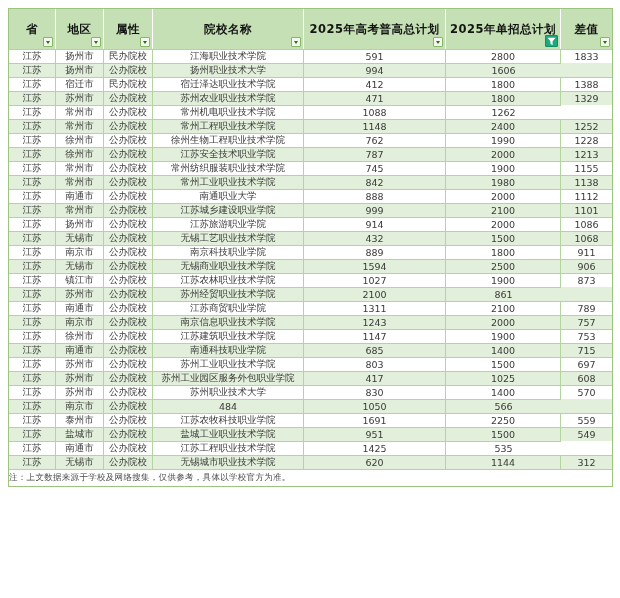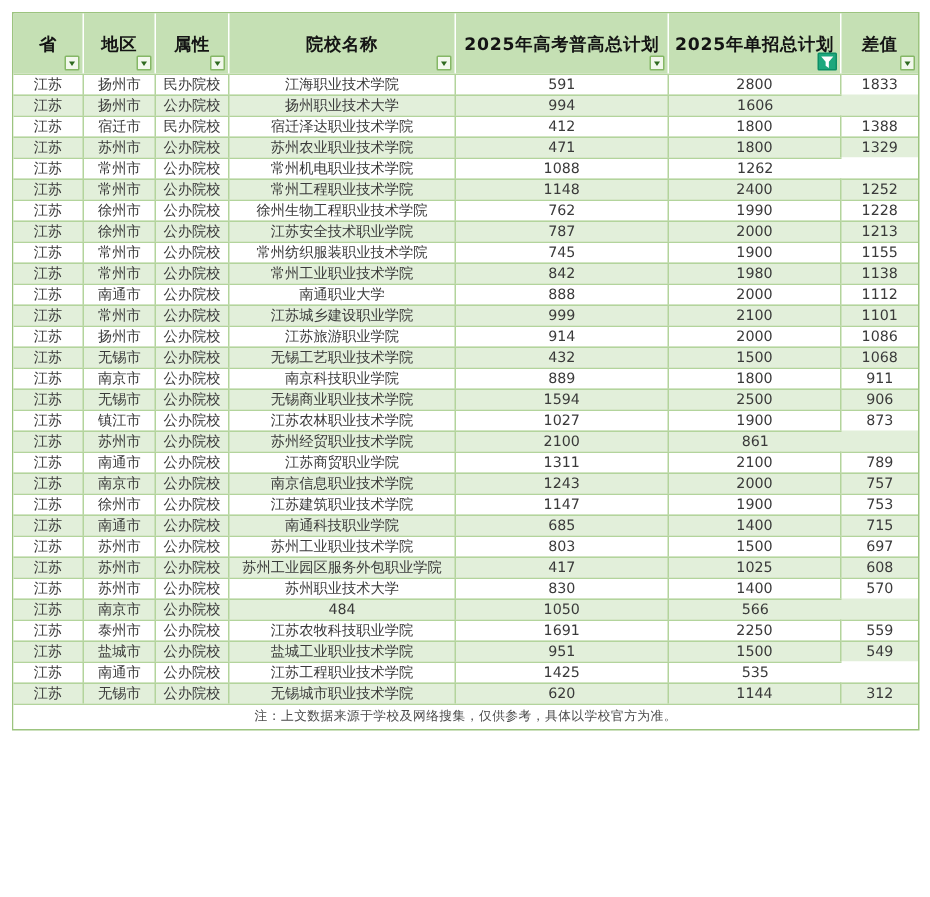--- a/index.html
+++ b/index.html
@@ -58,21 +58,21 @@
     border-right: 1px solid #b3d49c;
     border-top: 1px solid #b3d49c;
     font-size: 9.5px; color: #3a3a3a;
     white-space: nowrap; overflow: hidden;
     cursor: cell;
   }
   .cell:last-child { border-right: none; }
   .note-row {
     height: 17px;
     border-top: 1px solid #b3d49c;
-    display: flex; align-items: center; justify-content: center;
+    display: flex; align-items: center; 
     font-size: 8.5px; color: #4a4a4a;
     background: #ffffff;
     letter-spacing: 0.3px;
   }
 </style>
 </head>
 <body>
 
 <div class="sheet">
   <div class="header-row" id="headerRow">

